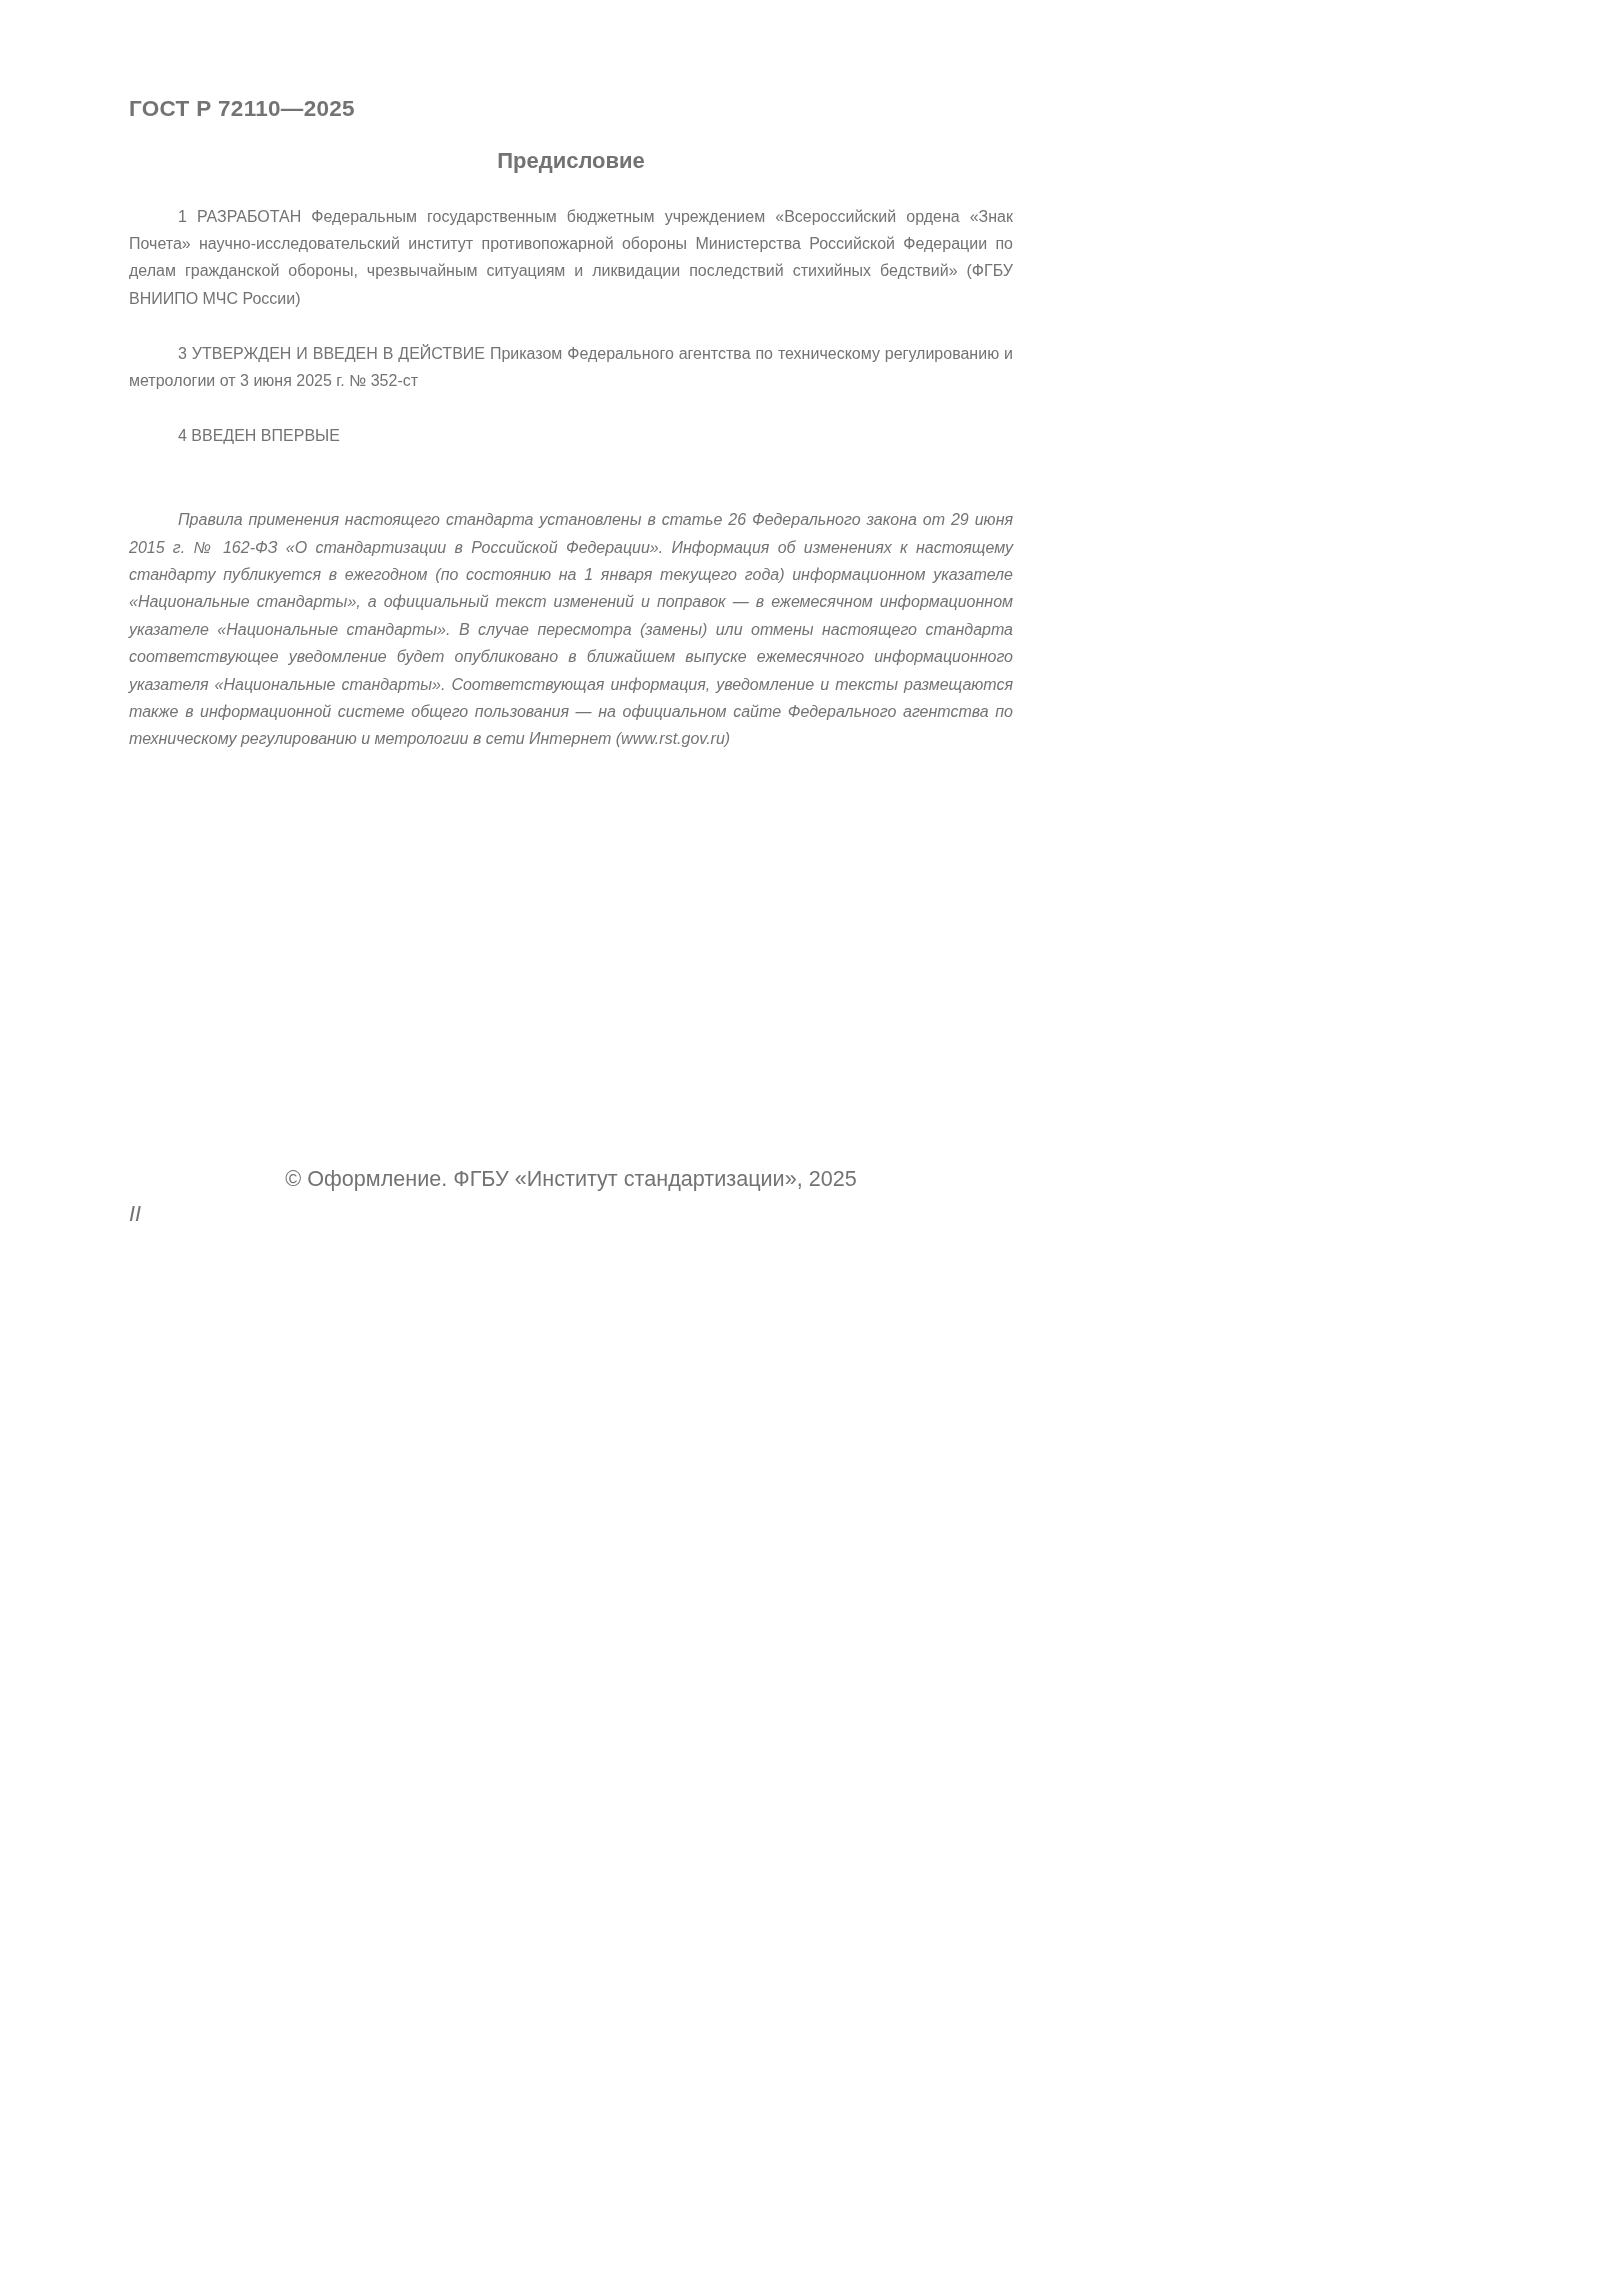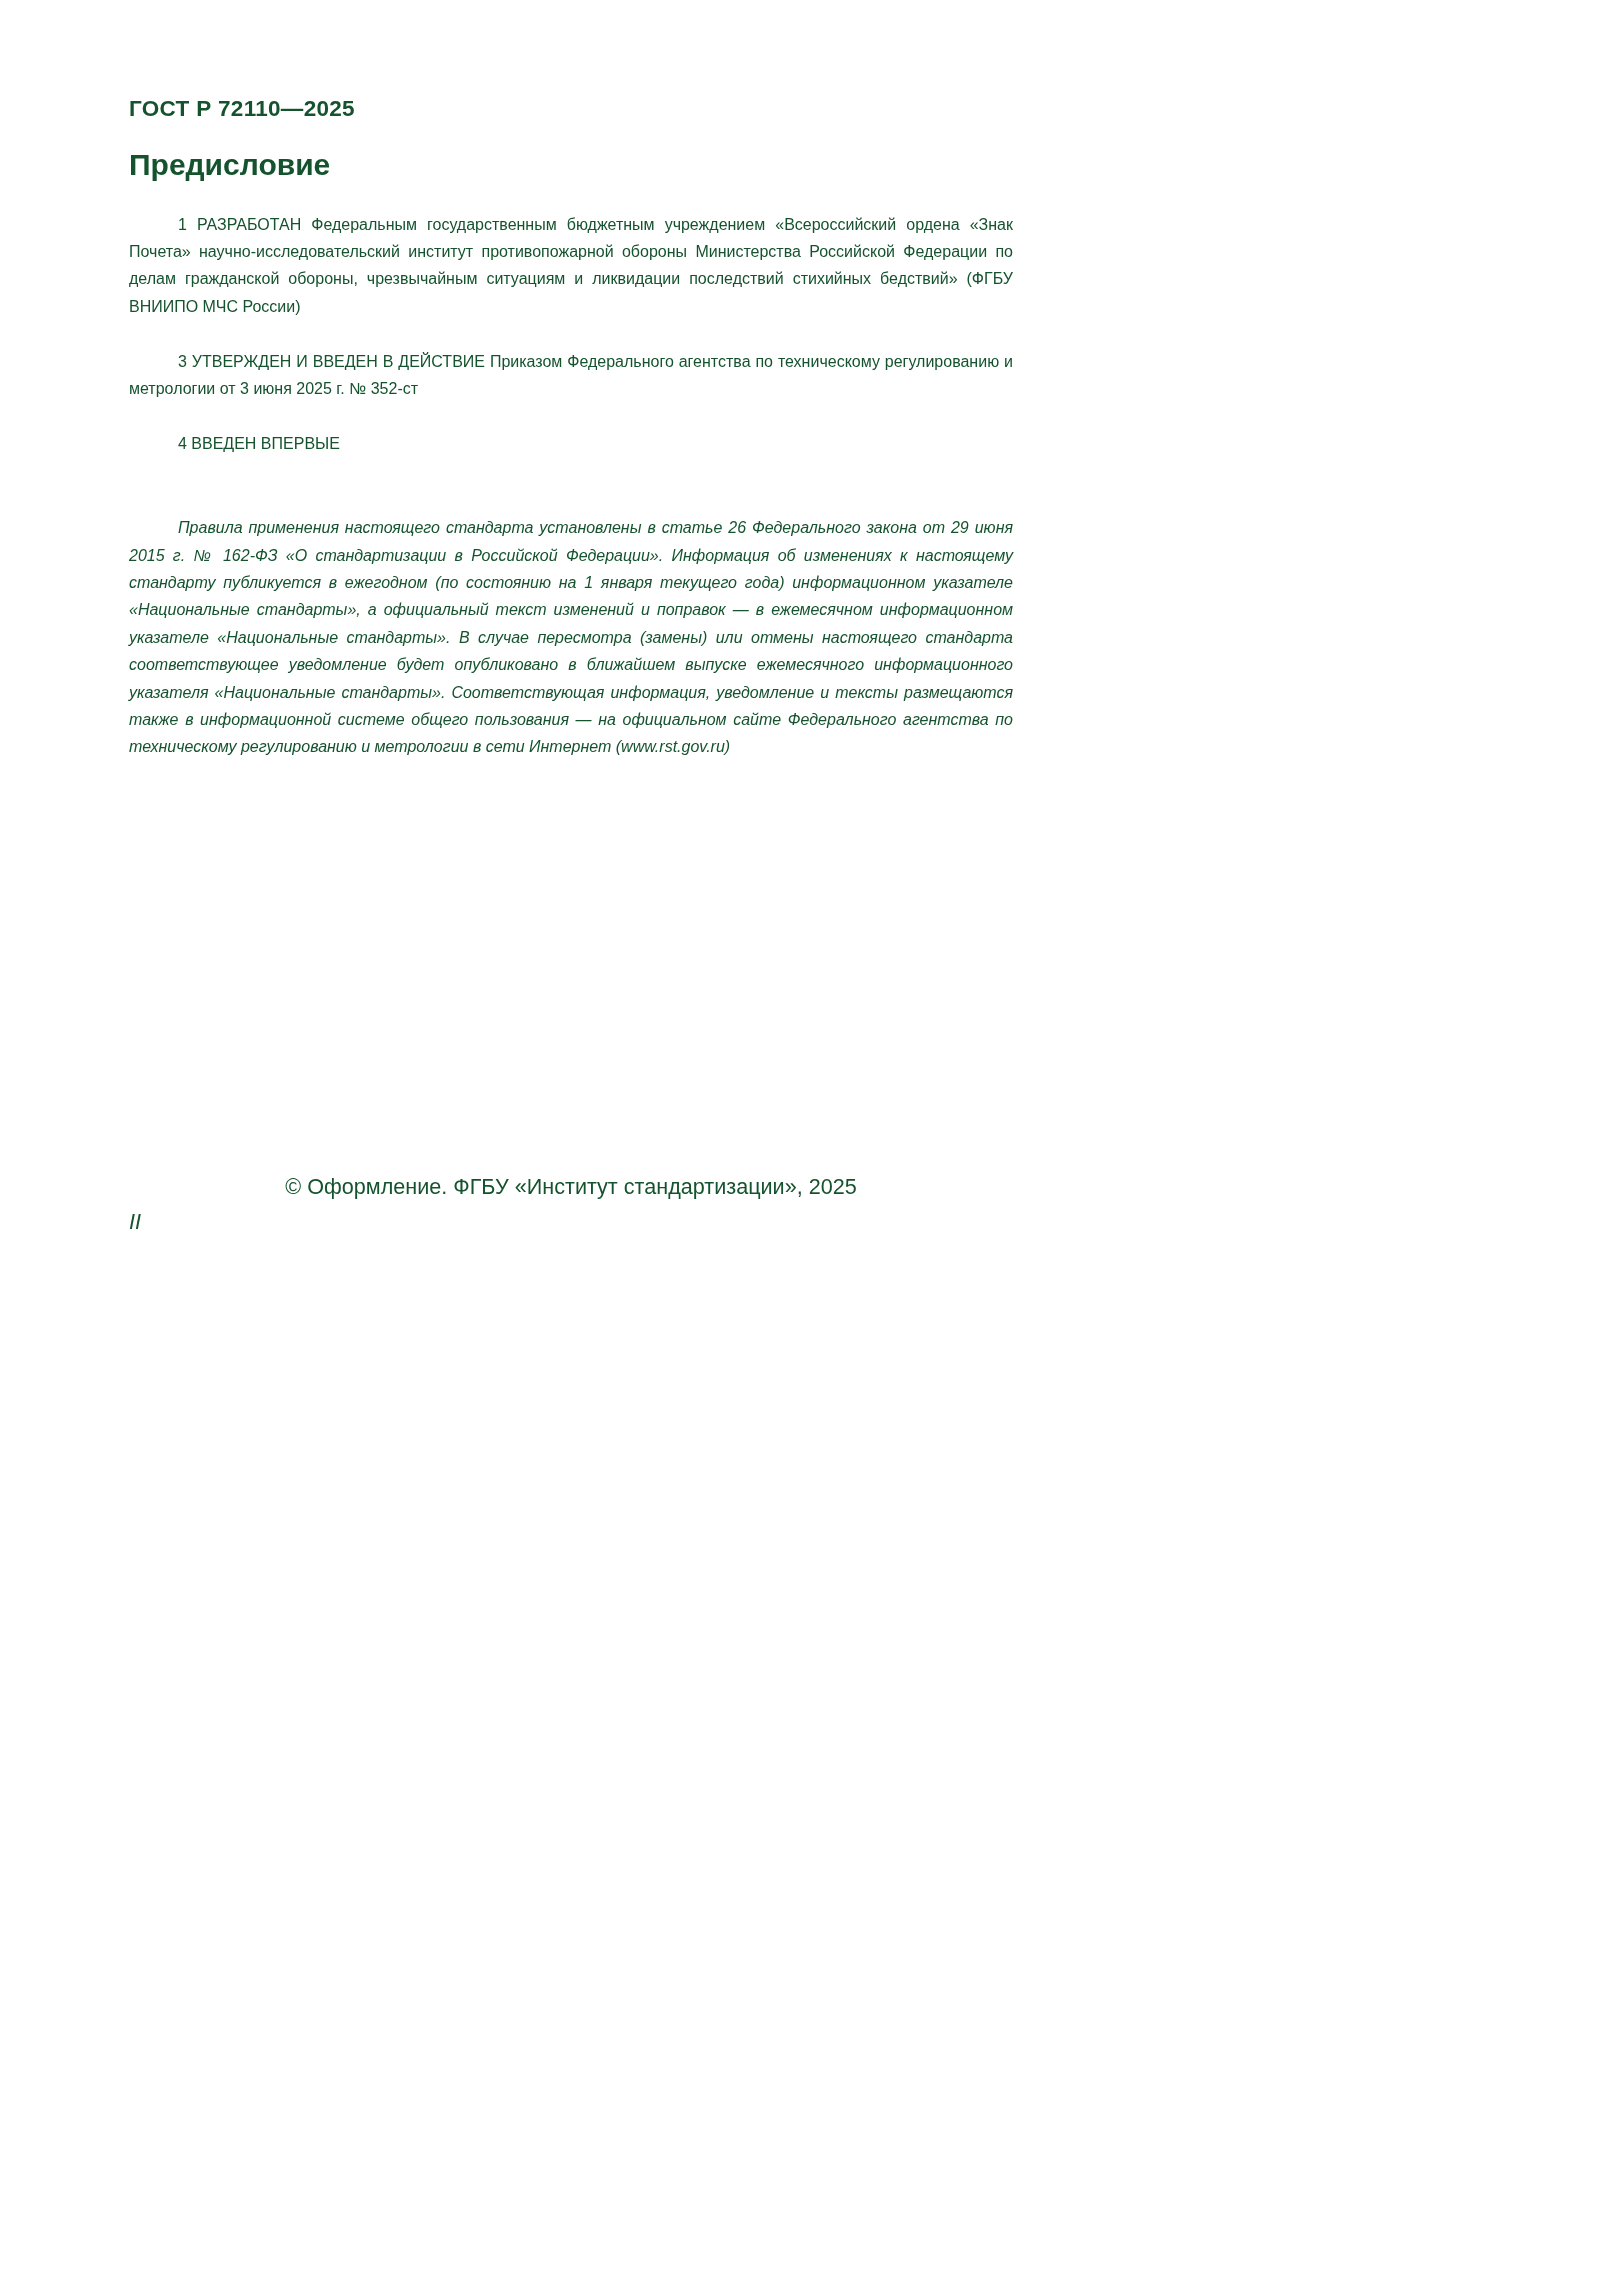--- a/index.html
+++ b/index.html
@@ -3,40 +3,41 @@
 <meta charset="utf-8">
 <style>
   * { margin: 0; padding: 0; box-sizing: border-box; }
   html, body { background: #e8e8e8; }
   .page {
     position: relative;
     width: 1621px;
     height: 2293px;
     margin: 0 auto;
     background: #ffffff;
-    color: #14532d;
+    color: #737373;
     font-family: "Liberation Sans", sans-serif;
     overflow: hidden;
     padding-left: 36px;
   }
   .content {
     position: absolute;
     left: 129px;
     top: 96px;
     width: 884px;
   }
   .doc-code {
     font-size: 22.5px;
     font-weight: bold;
     letter-spacing: 0.3px;
   }
   .title {
     margin-top: 25.5px;
     margin-bottom: 29px;
-    font-size: 30px;
+    text-align: center;
+    font-size: 22px;
     font-weight: bold;
   }
   .para {
     font-size: 16px;
     line-height: 27.4px;
     text-align: justify;
     text-indent: 49px;
     margin-bottom: 27.4px;
   }
   .rules-note {

